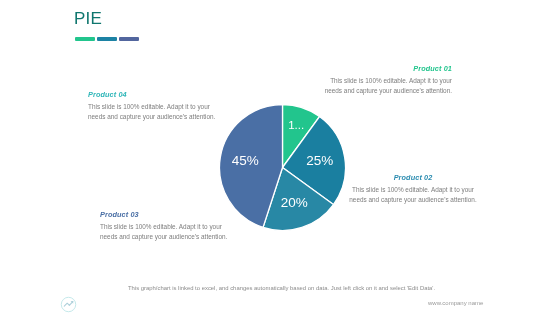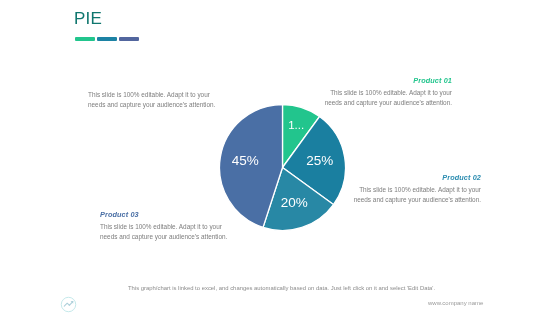--- a/index.html
+++ b/index.html
@@ -76,22 +76,22 @@
   }
   .callout .prod-body {
     font-size: 6.4px;
     line-height: 1.55;
     color: #7d7d7d;
     margin: 0;
   }
   .callout.align-right { text-align: right; }
   .callout.align-left  { text-align: left; }
 
-  #callout-01 { left: 316px; top: 76px; }
-  #callout-02 { left: 345px; top: 173px; }
+  #callout-01 { left: 316px; top: 64px; }
+  #callout-02 { left: 345px; top: 173px; text-align: center; }
   #callout-03 { left: 100px; top: 210px; }
   #callout-04 { left: 88px;  top: 90px; }
 
   
   #footer-note {
     position: absolute;
     left: 128px;
     top: 285px;
     font-size: 5.9px;
     color: #8c8c8c;
@@ -153,20 +153,21 @@
     <p class="prod-title" style="color: rgb(43, 140, 176);">Product 02</p>
     <p class="prod-body">This slide is 100% editable. Adapt it to your needs and capture your audience's attention.</p>
   </div>
 
   <div class="callout align-left" id="callout-03">
     <p class="prod-title" style="color: rgb(74, 111, 165);">Product 03</p>
     <p class="prod-body">This slide is 100% editable. Adapt it to your needs and capture your audience's attention.</p>
   </div>
 
   <div class="callout align-left" id="callout-04">
+    <p class="prod-title" style="color: rgb(47, 182, 184);">Product 04</p>
     <p class="prod-body">This slide is 100% editable. Adapt it to your needs and capture your audience's attention.</p>
   </div>
 
   <div id="footer-note">This graph/chart is linked to excel, and changes automatically based on data. Just left click on it and select 'Edit Data'.</div>
   <div id="footer-url">www.company name</div>
 
   <svg id="logo-mark" viewBox="0 0 40 40">
     <circle cx="20" cy="20" r="17" fill="none" stroke="#5bbfc4" stroke-width="2"></circle>
     <path d="M10 24 L17 17 L22 22 L30 13" fill="none" stroke="#3f8fa8" stroke-width="2.6" stroke-linecap="round" stroke-linejoin="round"></path>
     <path d="M25 12 L31 12 L31 18 Z" fill="#3f8fa8"></path>

